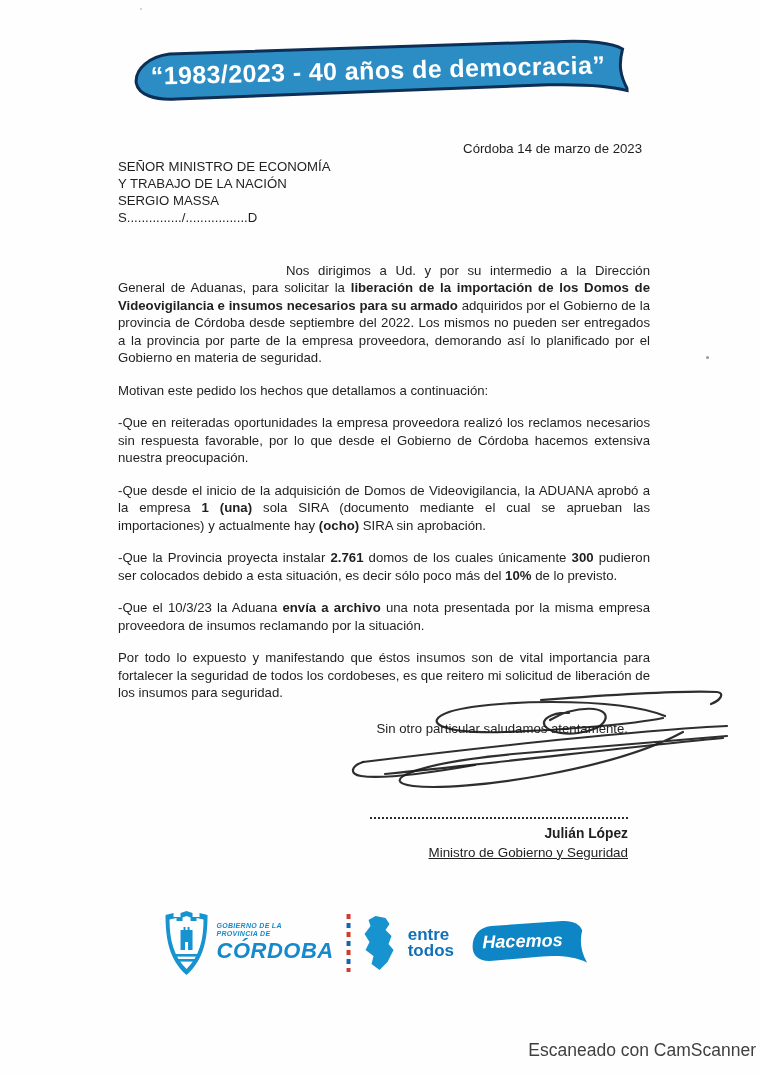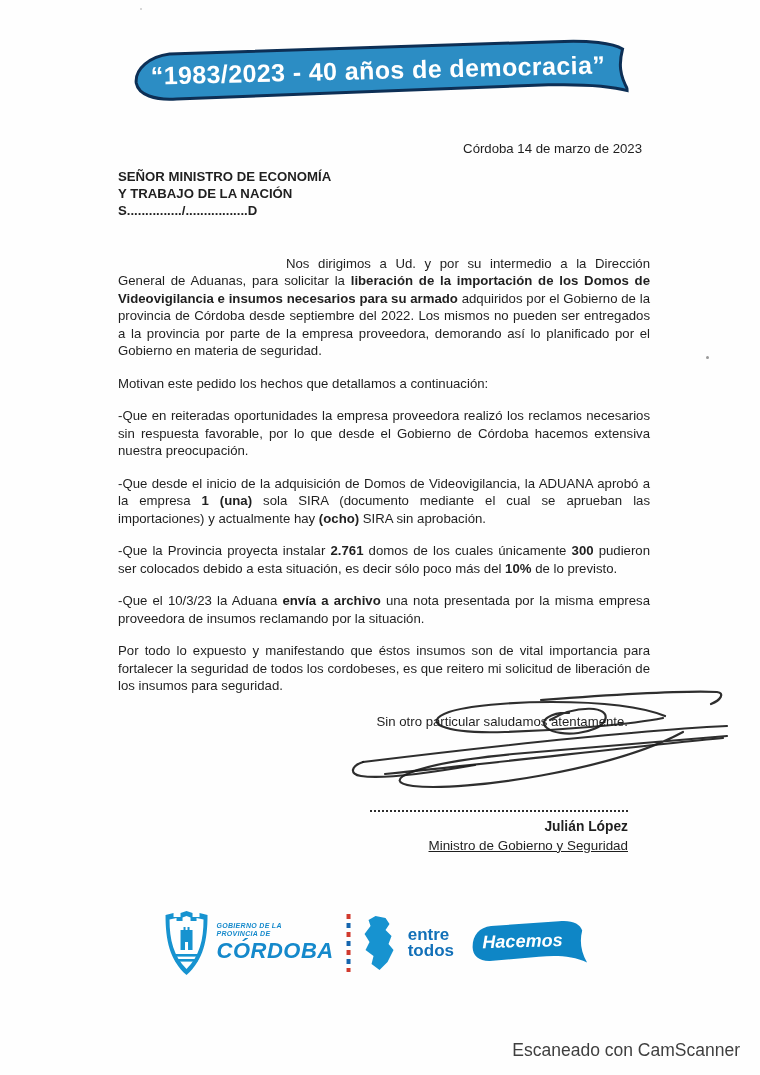--- a/index.html
+++ b/index.html
@@ -14,21 +14,21 @@
   .banner-shape{fill:var(--banner-blue);stroke:var(--banner-border);stroke-width:3;}
   .banner-text{position:absolute;left:0;top:5px;width:100%;height:46px;
                display:flex;align-items:center;justify-content:center;
                color:#ffffff;font-weight:bold;font-size:25px;letter-spacing:.4px;
                white-space:nowrap;}
 
   
   .letter{position:absolute;left:118px;top:140px;width:532px;font-size:13.2px;
           line-height:17.5px;}
   .date{text-align:right;padding-right:8px;}
-  .recipient{margin-top:10px;font-weight:bold;line-height:17px;}
+  .recipient{font-weight:normal;line-height:17px;}
   .para{margin-top:15px;text-align:justify;}
   .para.indent{margin-top:36px;text-indent:168px;}
   .para .b{font-weight:bold;}
   .closing{margin-top:18px;text-align:right;padding-right:22px;}
   .dotted{margin-top:80px;margin-left:auto;margin-right:22px;width:258px;
           border-bottom:2.5px dotted #2e2e2e;height:0;}
   .sig-name{margin-top:6px;text-align:right;padding-right:22px;font-weight:bold;
             font-size:13.8px;}
   .sig-title{margin-top:1px;text-align:right;padding-right:22px;font-size:13.4px;text-decoration:underline;}
 
@@ -59,21 +59,21 @@
           line-height:16px;color:var(--slogan-blue);}
   .hacemos-wrap{position:relative;width:118px;height:48px;margin-left:16px;
                 transform:rotate(-1.5deg);}
   .hacemos-wrap svg{position:absolute;left:0;top:0;width:100%;height:100%;}
   .hacemos-shape{fill:var(--hacemos-blue);}
   .hacemos-text{position:absolute;left:0;top:4px;width:106px;height:36px;
                 display:flex;align-items:center;justify-content:center;
                 color:#fff;font-weight:bold;font-style:italic;font-size:18px;}
 
   
-  .camscanner{position:absolute;right:20px;bottom:14px;font-size:17.5px;
+  .camscanner{position:absolute;right:4px;bottom:14px;font-size:17.5px;
               color:var(--scan-gray);}
 
   .speck{position:absolute;background:#9a9a9a;border-radius:50%;}
 </style>
 </head>
 <body>
 
 <div class="page">
 
   <div class="banner-wrap">
@@ -88,20 +88,21 @@
         C 7 21, 22 9, 42 7 Z"></path>
     </svg>
     <div class="banner-text">“1983/2023 - 40 años de democracia”</div>
   </div>
 
   <div class="letter">
     <div class="date">Córdoba 14 de marzo de 2023</div>
     <div class="recipient" id="recipient">
         <div>SEÑOR MINISTRO DE ECONOMÍA</div>
         <div>Y TRABAJO DE LA NACIÓN</div>
+        <div>SERGIO MASSA</div>
         <div>S.............../.................D</div>
       </div>
     <div id="paragraphs">
         <div class="para indent"><span>Nos dirigimos a Ud. y por su intermedio a la Dirección General de Aduanas, para solicitar la </span><span class="b">liberación de la importación de los Domos de Videovigilancia e insumos necesarios para su armado</span><span> adquiridos por el Gobierno de la provincia de Córdoba desde septiembre del 2022. Los mismos no pueden ser entregados a la provincia por parte de la empresa proveedora, demorando así lo planificado por el Gobierno en materia de seguridad.</span></div>
         <div class="para"><span>Motivan este pedido los hechos que detallamos a continuación:</span></div>
         <div class="para"><span>-Que en reiteradas oportunidades la empresa proveedora realizó los reclamos necesarios sin respuesta favorable, por lo que desde el Gobierno de Córdoba hacemos extensiva nuestra preocupación.</span></div>
         <div class="para"><span>-Que desde el inicio de la adquisición de Domos de Videovigilancia, la ADUANA aprobó a la empresa </span><span class="b">1 (una)</span><span> sola SIRA (documento mediante el cual se aprueban las importaciones) y actualmente hay </span><span class="b">(ocho)</span><span> SIRA sin aprobación.</span></div>
         <div class="para"><span>-Que la Provincia proyecta instalar </span><span class="b">2.761</span><span> domos de los cuales únicamente </span><span class="b">300</span><span> pudieron ser colocados debido a esta situación, es decir sólo poco más del </span><span class="b">10%</span><span> de lo previsto.</span></div>
         <div class="para"><span>-Que el 10/3/23 la Aduana </span><span class="b">envía a archivo</span><span> una nota presentada por la misma empresa proveedora de insumos reclamando por la situación.</span></div>
         <div class="para"><span>Por todo lo expuesto y manifestando que éstos insumos son de vital importancia para fortalecer la seguridad de todos los cordobeses, es que reitero mi solicitud de liberación de los insumos para seguridad.</span></div>

